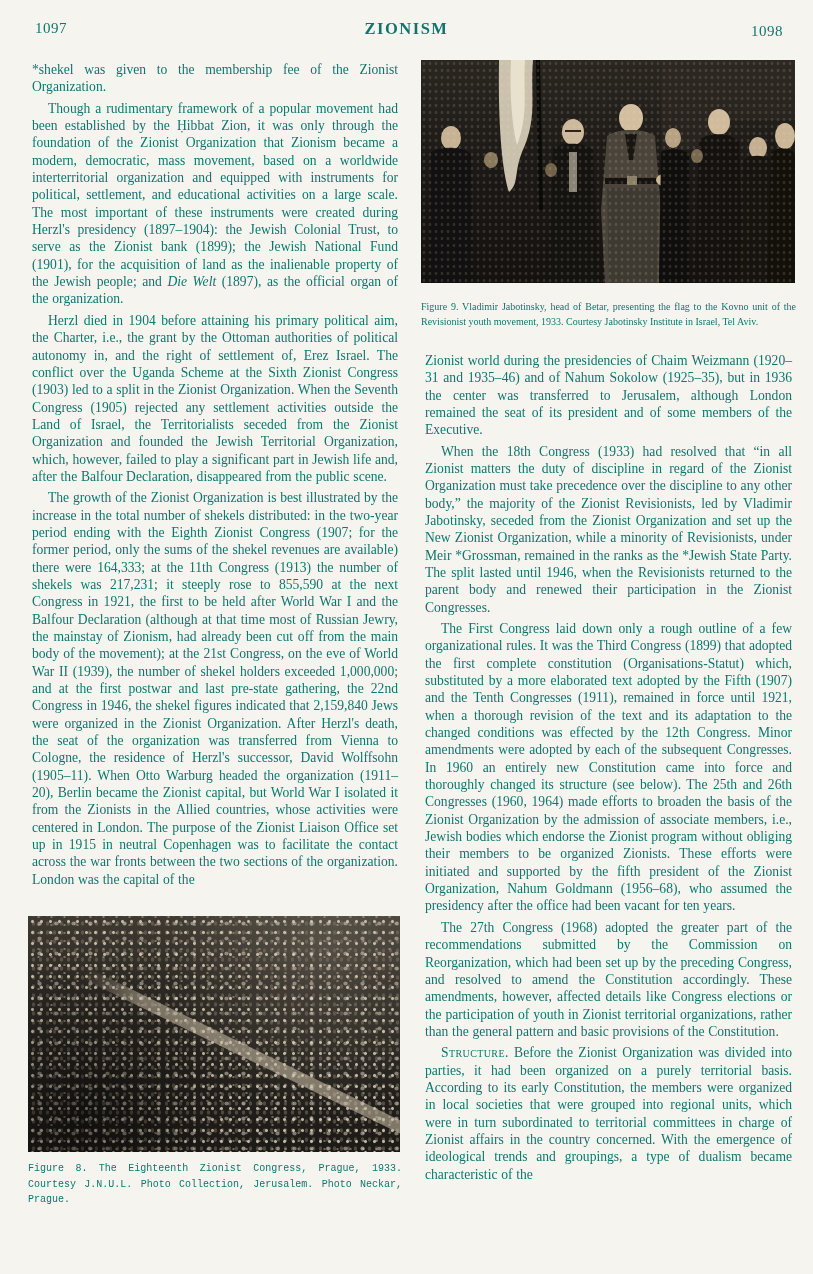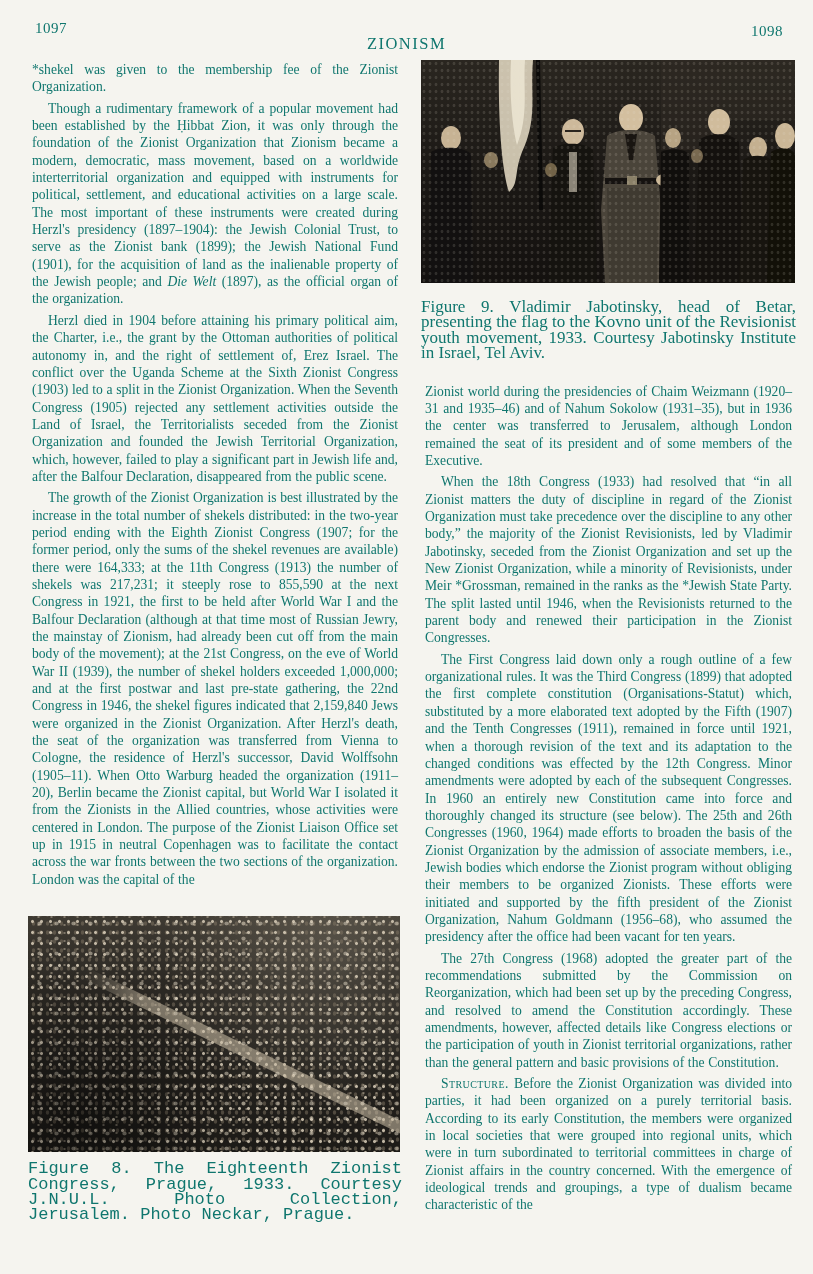--- a/index.html
+++ b/index.html
@@ -10,42 +10,42 @@
     background:#f5f4ef;
     font-family:"Liberation Serif","DejaVu Serif",serif;
     color:#0f766e;
     overflow:hidden;
   }
   
   .hdr-num{position:absolute;top:20px;font-size:15px;letter-spacing:.5px;}
   .hdr-num.left{left:35px;}
   .hdr-num.right{right:30px;top:23px;}
   .hdr-title{
-    position:absolute;top:34px;left:50%;transform:translateX(-50%);
-    font-size:16.5px;letter-spacing:1.5px;font-weight:400;
+    position:absolute;top:19px;left:50%;transform:translateX(-50%);
+    font-size:16.5px;letter-spacing:1.5px;font-weight:700;
   }
   
   .col{position:absolute;top:57px;}
   .col-left{left:28px;width:374px;}
   .col-right{left:421px;width:375px;}
   .para{
     margin:4px;
     font-size:13.6px;line-height:17.35px;
     text-align:justify;
     word-spacing:.3px;
   }
   .para.indent{text-indent:16px;}
   .sc{font-variant:small-caps;letter-spacing:.4px;}
   em{font-style:italic;font-family:Liberation Serif, serif;}
   
   figure{margin:0;padding:0;}
   .figure-8{margin-top:28px;font-family:Liberation Mono, monospace;}
   .figure-9{margin-top:3px;}
   .caption{
-    font-size:17px;line-height:15.4px;
+    font-size:10px;line-height:15.4px;
     text-align:justify;margin:0;
   }
   .figure-8 .caption{margin-top:9px;}
   .figure-9 .caption{margin-top:16px;}
   .col-right .paras{margin-top:22px;}
   .photo{position:relative;overflow:hidden;background:#24211d;}
   .photo-crowd{
     width:372px;height:236px;
     background-color:#2b2823;
     background-image:
@@ -152,21 +152,21 @@
           <ellipse cx="70" cy="100" rx="7" ry="8" fill="#a5916f" opacity="0.8"></ellipse>
           <ellipse cx="130" cy="110" rx="6" ry="7" fill="#99855f" opacity="0.7"></ellipse>
           <ellipse cx="276" cy="96" rx="6" ry="7" fill="#a08c6a" opacity="0.7"></ellipse>
         </svg>
         <div class="grain"></div>
       </div>
       <figcaption class="caption">Figure 9. Vladimir Jabotinsky, head of Betar, presenting the flag to the Kovno unit of the Revisionist youth movement, 1933. Courtesy Jabotinsky Institute in Israel, Tel Aviv.</figcaption>
     </figure>
 
     <div class="paras">
-        <p class="para">Zionist world during the presidencies of Chaim Weizmann (1920–31 and 1935–46) and of Nahum Sokolow (1931–35), but in 1936 the center was transferred to Jerusalem, although London remained the seat of its president and of some members of the Executive.</p>
+        <p class="para">Zionist world during the presidencies of Chaim Weizmann (1920–31 and 1935–46) and of Nahum Sokolow (1925–35), but in 1936 the center was transferred to Jerusalem, although London remained the seat of its president and of some members of the Executive.</p>
         <p class="para indent">When the 18th Congress (1933) had resolved that “in all Zionist matters the duty of discipline in regard of the Zionist Organization must take precedence over the discipline to any other body,” the majority of the Zionist Revisionists, led by Vladimir Jabotinsky, seceded from the Zionist Organization and set up the New Zionist Organization, while a minority of Revisionists, under Meir *Grossman, remained in the ranks as the *Jewish State Party. The split lasted until 1946, when the Revisionists returned to the parent body and renewed their participation in the Zionist Congresses.</p>
         <p class="para indent">The First Congress laid down only a rough outline of a few organizational rules. It was the Third Congress (1899) that adopted the first complete constitution (Organisations-Statut) which, substituted by a more elaborated text adopted by the Fifth (1907) and the Tenth Congresses (1911), remained in force until 1921, when a thorough revision of the text and its adaptation to the changed conditions was effected by the 12th Congress. Minor amendments were adopted by each of the subsequent Congresses. In 1960 an entirely new Constitution came into force and thoroughly changed its structure (see below). The 25th and 26th Congresses (1960, 1964) made efforts to broaden the basis of the Zionist Organization by the admission of associate members, i.e., Jewish bodies which endorse the Zionist program without obliging their members to be organized Zionists. These efforts were initiated and supported by the fifth president of the Zionist Organization, Nahum Goldmann (1956–68), who assumed the presidency after the office had been vacant for ten years.</p>
         <p class="para indent">The 27th Congress (1968) adopted the greater part of the recommendations submitted by the Commission on Reorganization, which had been set up by the preceding Congress, and resolved to amend the Constitution accordingly. These amendments, however, affected details like Congress elections or the participation of youth in Zionist territorial organizations, rather than the general pattern and basic provisions of the Constitution.</p>
         <p class="para indent"><span class="sc">Structure.</span> Before the Zionist Organization was divided into parties, it had been organized on a purely territorial basis. According to its early Constitution, the members were organized in local societies that were grouped into regional units, which were in turn subordinated to territorial committees in charge of Zionist affairs in the country concerned. With the emergence of ideological trends and groupings, a type of dualism became characteristic of the</p>
       </div>
   </div>
 
 </div>
 
 </body></html>

